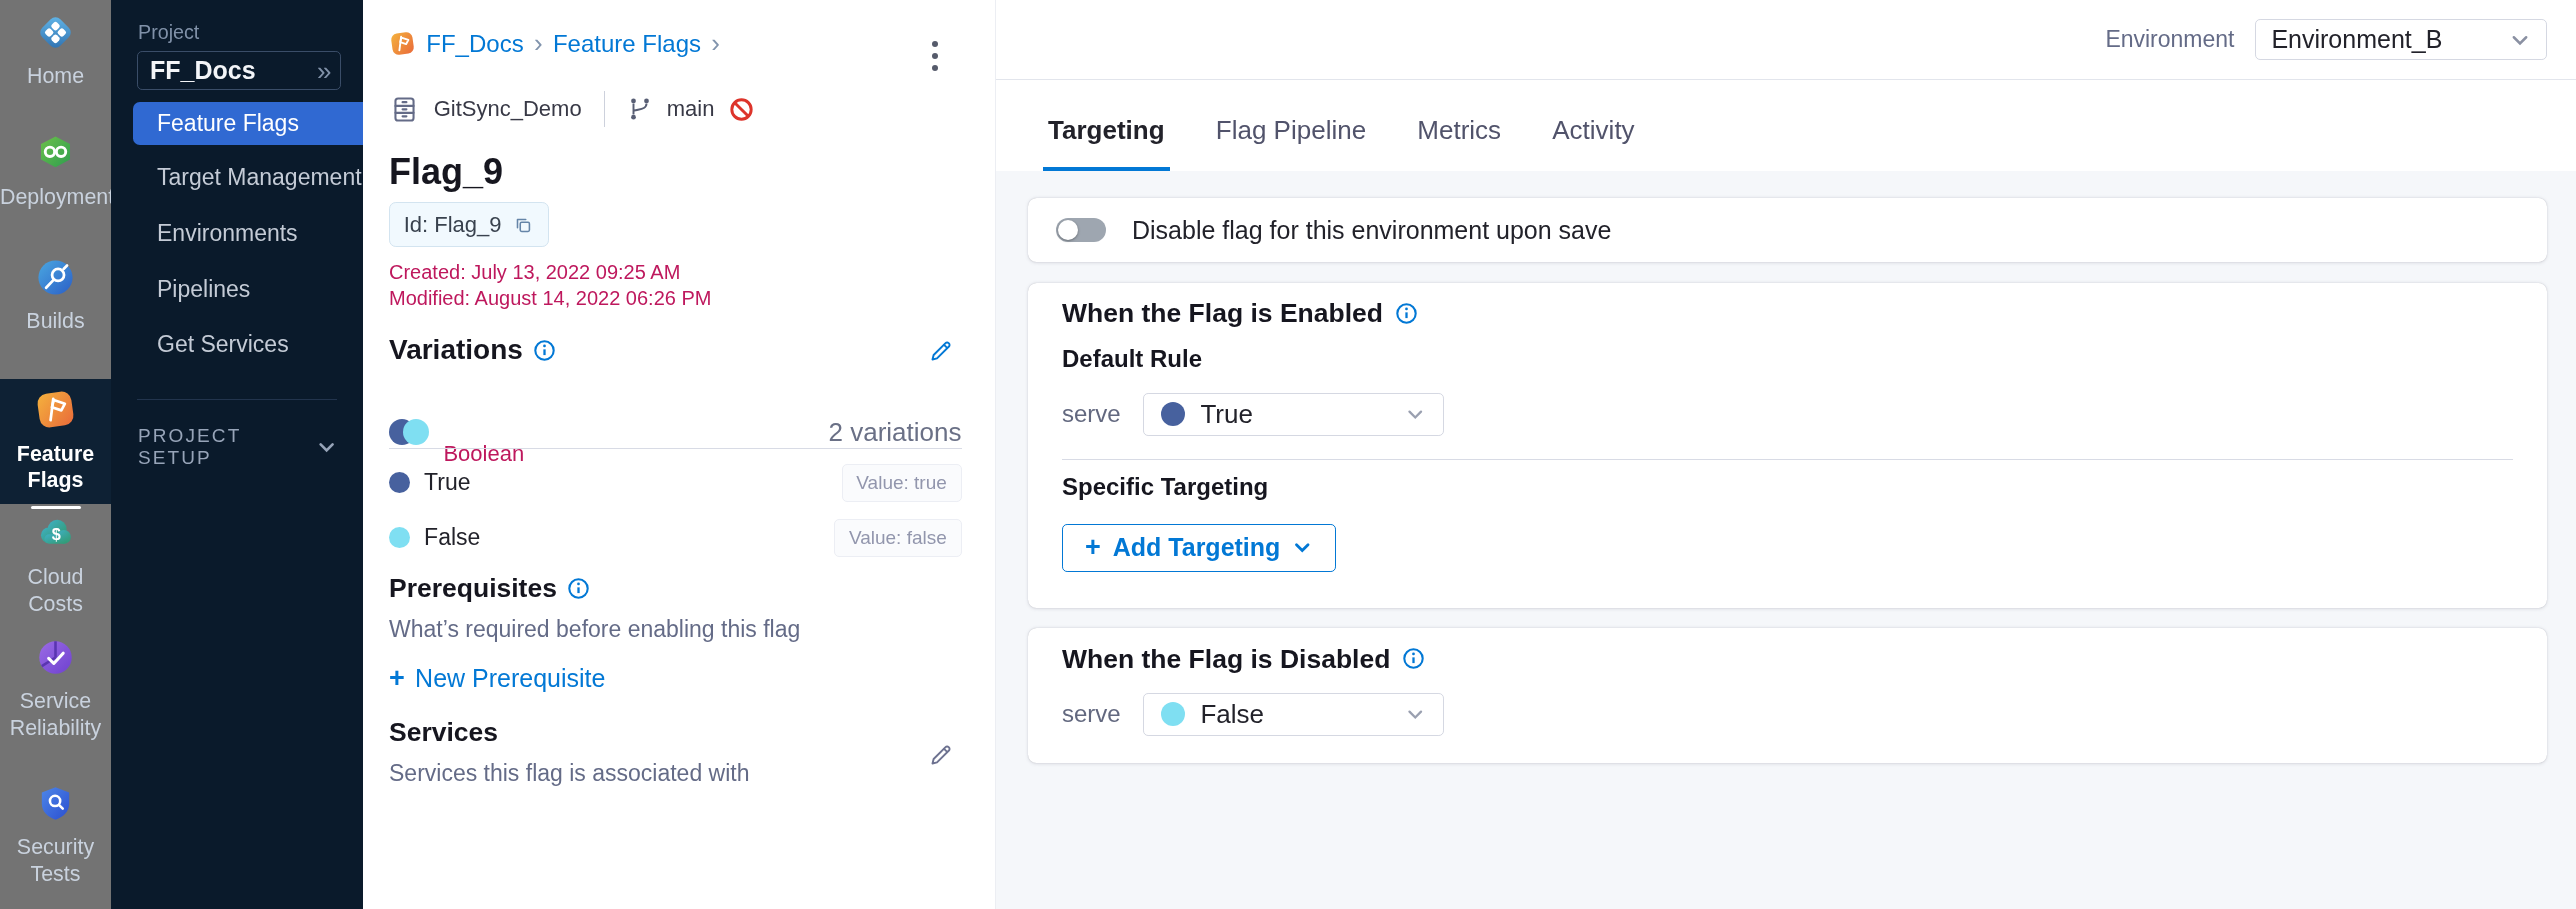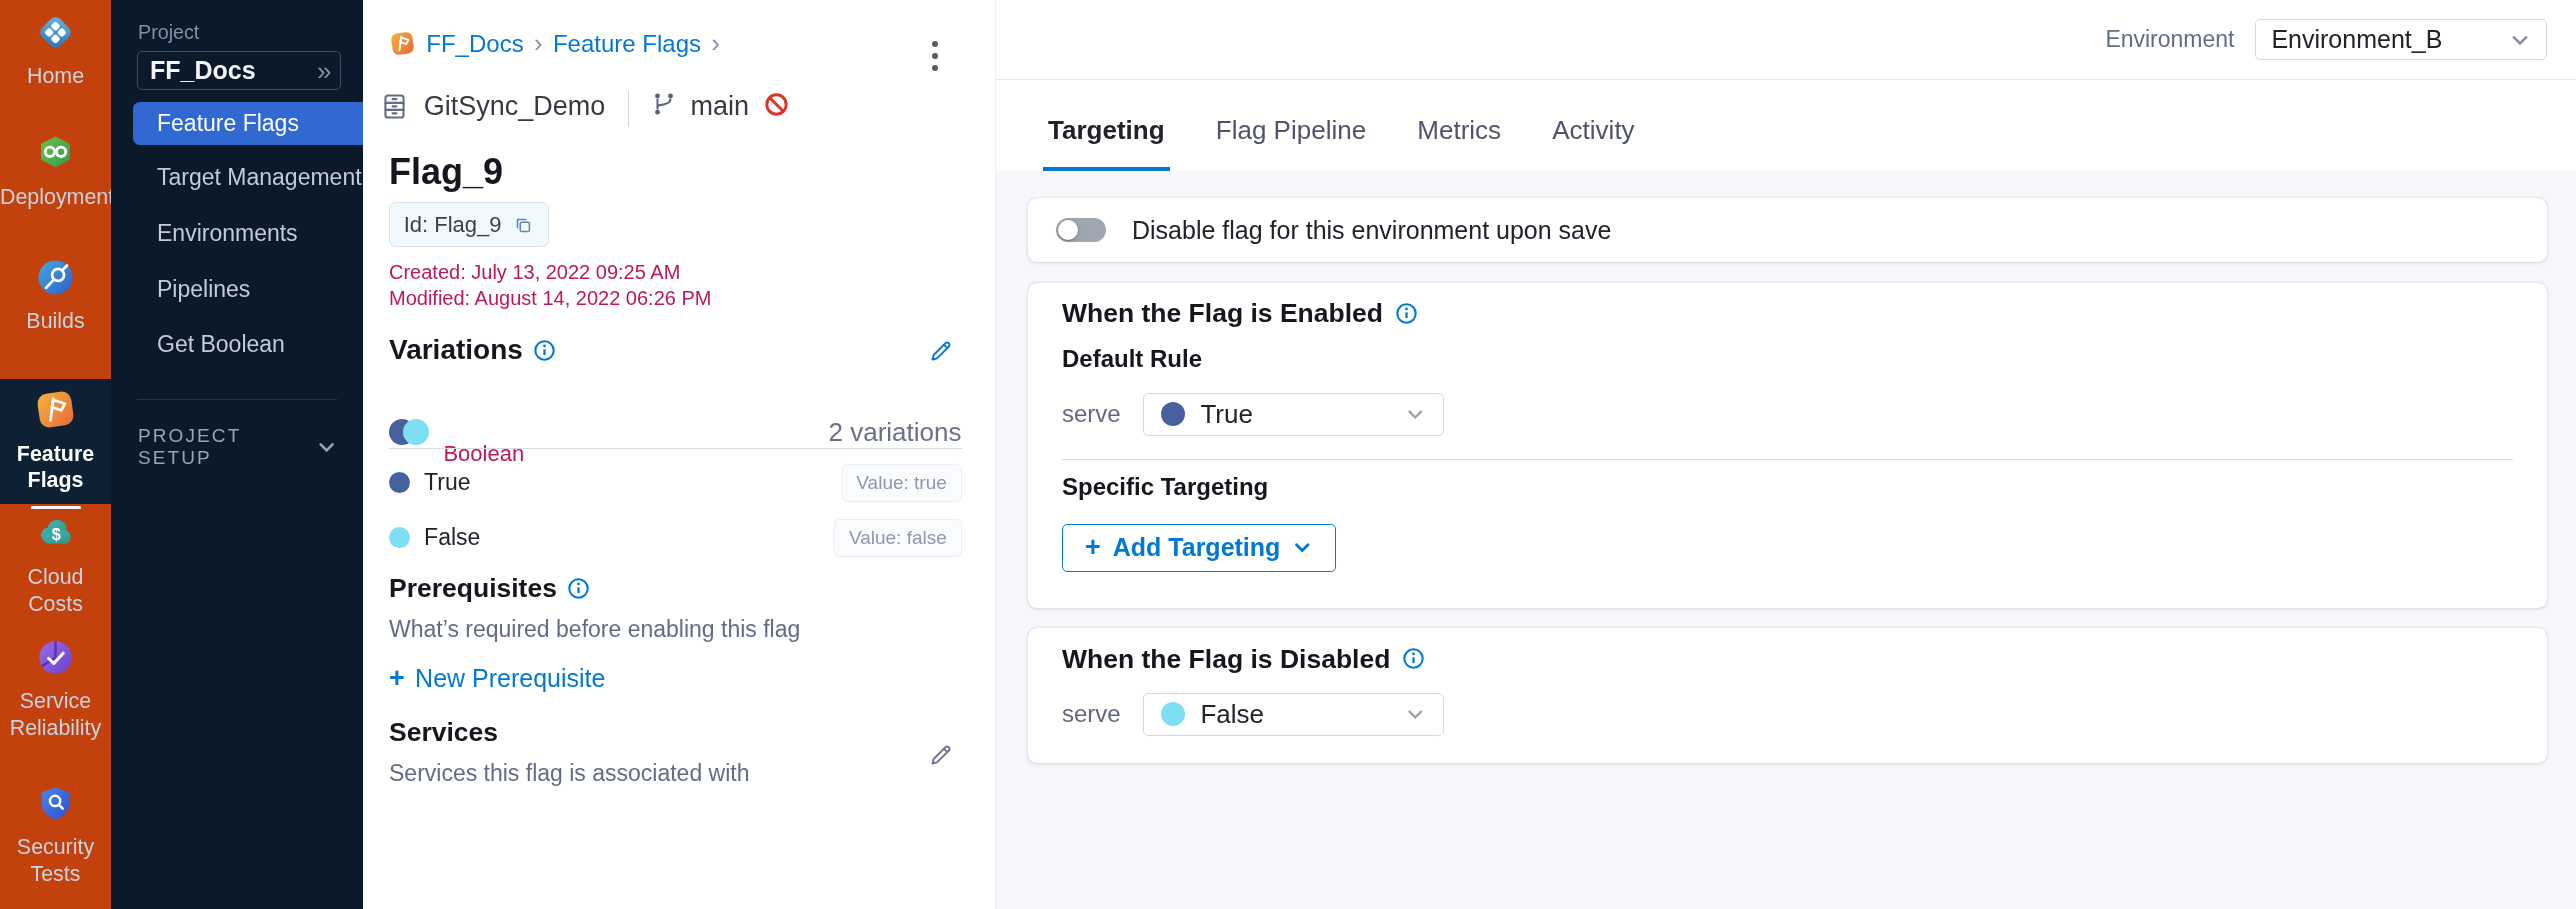--- a/index.html
+++ b/index.html
@@ -1,21 +1,21 @@
 <!DOCTYPE html>
 <html style="font-size:13.7px"><head>
 <meta charset="utf-8">
 <style>
   * { margin:0; padding:0; box-sizing:border-box; }
   html,body { width:2576px; height:910px; }
   body { font-family:"Liberation Sans", sans-serif; background:#ffffff; overflow:hidden; color:#22222a; }
   .app { position:absolute; top:0; left:0; width:2576px; height:910px; }
 
   
-  .rail { position:absolute; top:0; left:0; width:111px; height:910px; background:#c2410c; }
+  .rail { position:absolute; top:0; left:0; width:111px; height:910px; background:#737373; }
   .rail-item { position:absolute; left:0; width:111px; text-align:center; cursor:pointer; }
   .rail-item .ricon { display:block; margin:0 auto; }
   .rail-item .rlabel { display:block; margin-top:10.3px; font-size:21.4px; color:#c9d2de; line-height:26.5px; }
   .rail-item.active { background:#0e2134; }
   .rail-item.active .rlabel { color:#ffffff; font-weight:700; }
   .rail-underline { width:50px; height:3.4px; background:#ffffff; border-radius:1.7px; margin:12px auto 0; }
 
   
   .sidebar { position:absolute; top:0; left:111px; width:252px; height:910px; background:#0a1a2b; }
   .project-label { position:absolute; top:21.4px; left:27px; font-size:19.7px; color:#8091a8; }
@@ -32,21 +32,21 @@
   .project-setup .chev { margin-left:auto; color:#97a4b8; }
 
   
   .content { position:absolute; top:0; left:363px; width:631px; height:910px; background:#ffffff; }
   .breadcrumb { position:absolute; top:28px; left:26px; display:flex; align-items:center; gap:10.3px; font-size:24px; }
   .crumb-link { color:#0278d5; cursor:pointer; }
   .crumb-sep { color:#8194ad; font-size:26px; }
   .kebab { position:absolute; top:38px; right:53px; display:flex; flex-direction:column; gap:6px; padding:3.4px; cursor:pointer; }
   .kebab i { width:6px; height:6px; border-radius:50%; background:#565b6b; }
 
-  .gitsync { position:absolute; top:91px; left:16px; display:flex; gap:13.7px; font-size:27px; color:#383946; }
+  .gitsync { position:absolute; top:91px; left:26px; display:flex; align-items:center; gap:13.7px; font-size:22px; color:#383946; }
   .vdiv { width:0.9px; height:36px; background:#cdd1dc; margin:0 8.6px; }
 
   .flag-title { position:absolute; top:151px; left:26px; font-size:36px; font-weight:700; color:#16161f; }
   .id-chip { position:absolute; top:202px; left:26px; display:inline-flex; align-items:center; gap:10.3px;
              background:#f1f9fe; border:0.9px solid #d3e4f0; border-radius:6.8px; padding:8.6px 13.7px;
              font-size:22px; color:#39424e; cursor:pointer; }
   .dates { position:absolute; top:259px; left:26px; font-size:20px; color:#be185d; line-height:26px; }
 
   .section { position:absolute; left:26px; right:32.5px; }
   .sec-head { display:flex; align-items:center; gap:10.3px; }
@@ -238,21 +238,21 @@
   <aside class="sidebar">
     <div class="project-label">Project</div>
     <div class="project-box">
       <span class="project-name">FF_Docs</span>
       <span class="project-expand">»</span>
     </div>
     <div class="snav-item active" style="top:102px">Feature Flags</div>
     <div class="snav-item" style="top:156px">Target Management</div>
     <div class="snav-item" style="top:212px">Environments</div>
     <div class="snav-item" style="top:268px">Pipelines</div>
-    <div class="snav-item" style="top:323px">Get Boolean</div>
+    <div class="snav-item" style="top:323px">Get Services</div>
     <div class="sidebar-divider"></div>
     <div class="project-setup">
       <span>PROJECT SETUP</span>
       <svg class="chev" width="22" height="22" viewBox="0 0 16 16">
           <path d="M3.5 6 l4.5 4.5 4.5 -4.5" fill="none" stroke="currentColor" stroke-width="2" stroke-linecap="round"></path>
         </svg>
     </div>
   </aside>
 
   <main class="content">

